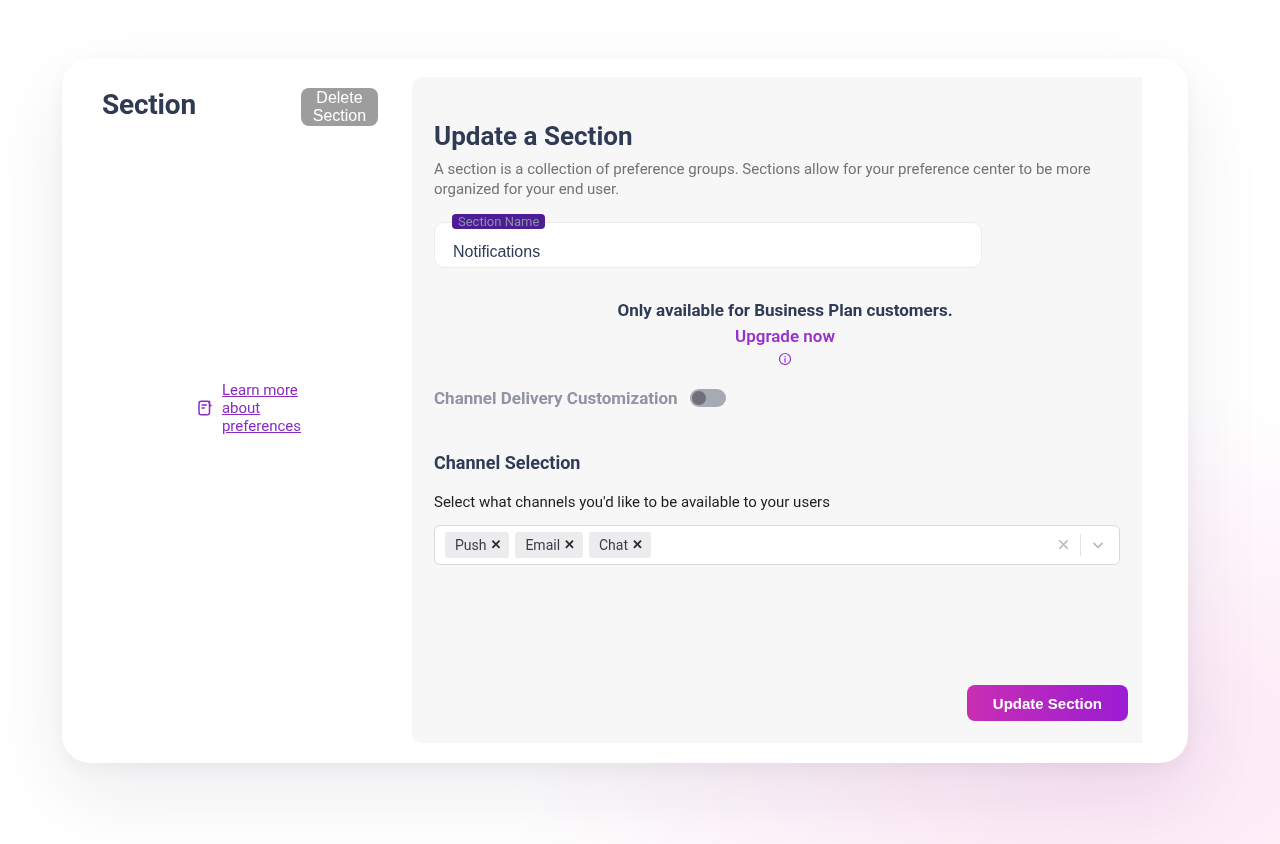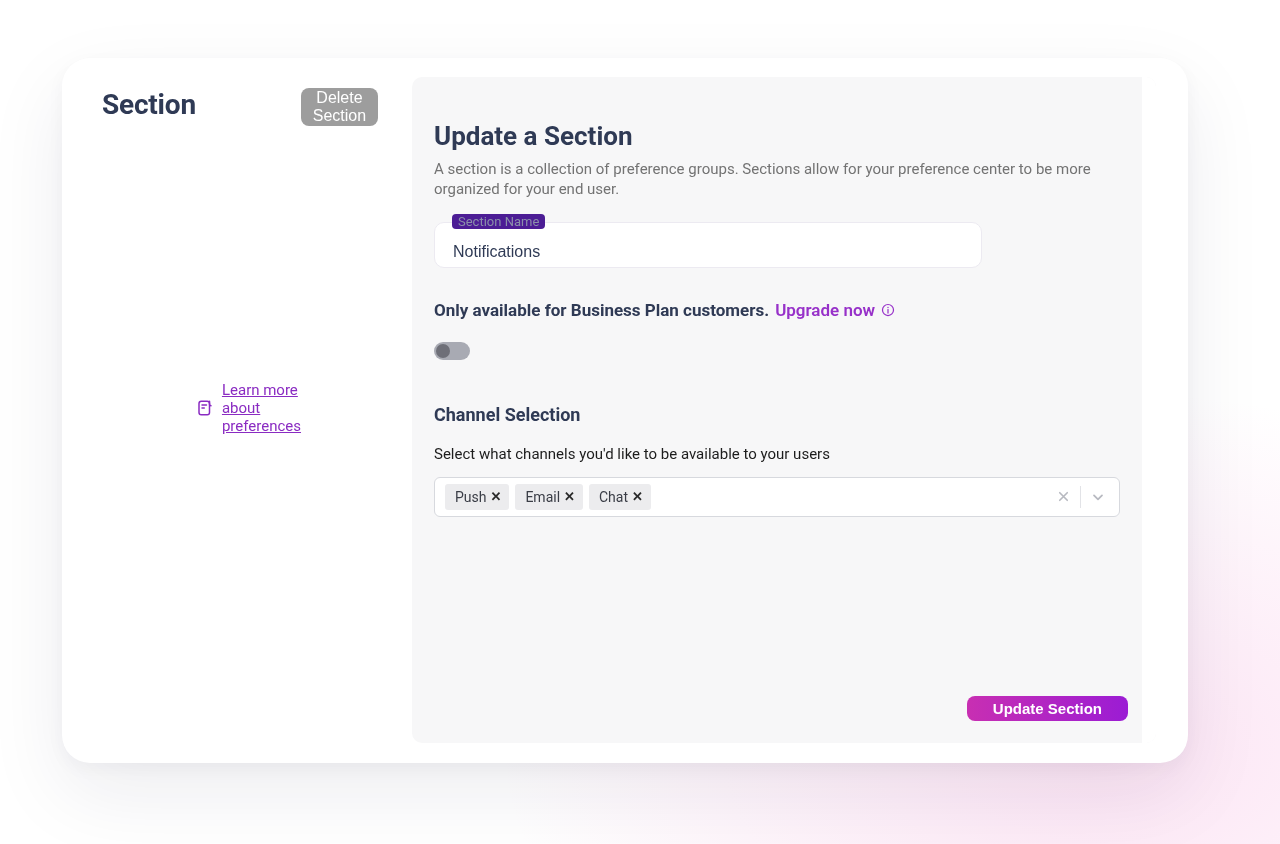--- a/index.html
+++ b/index.html
@@ -141,20 +141,21 @@
     outline: none;
   }
   .plan-line {
     margin-top: 32px;
     font-size: 17px;
     font-weight: 700;
     color: #2f3a55;
     display: flex;
     align-items: center;
     gap: 6px;
+    flex-direction: column;
   }
   .upgrade-link {
     color: #9731c9;
     font-weight: 600;
     cursor: pointer;
   }
   .info-icon {
     width: 14px; height: 14px; display:inline-block;
   }
   .channel-custom-row {
@@ -232,21 +233,21 @@
     width: 1px; height: 22px; background: #e2e3e7;
   }
   .panel-footer {
     margin-top: auto;
     display: flex;
     justify-content: flex-end;
     padding-right: 8px;
     padding-bottom: 4px;
   }
   .update-btn {
-    height: 25px;
+    height: 36px;
     padding: 0 26px;
     border: none;
     border-radius: 8px;
     color: #ffffff;
     font-size: 15px;
     font-weight: 700;
     cursor: pointer;
     background: linear-gradient(90deg, #c82fb2 0%, #9b1cd4 100%);
   }
   svg { display: block; }
@@ -294,20 +295,21 @@
             <span class="info-icon">
               <svg viewBox="0 0 16 16" width="14" height="14" fill="none" stroke="#9731c9" stroke-width="1.4">
                 <circle cx="8" cy="8" r="6.3"></circle>
                 <circle cx="8" cy="5.2" r="0.8" fill="#9731c9" stroke="none"></circle>
                 <path d="M8 7.5v4" stroke-linecap="round"></path>
               </svg>
             </span>
           </div>
 
           <div class="channel-custom-row">
+            <span>Channel Delivery Customization</span>
             <span class="toggle">
               <span class="knob"></span>
             </span>
           </div>
 
           <h3 class="channel-sel-title">Channel Selection</h3>
           <p class="channel-sel-desc">Select what channels you'd like to be available to your users</p>
 
           <div class="multiselect">
             <div class="tags" id="tag-container">

